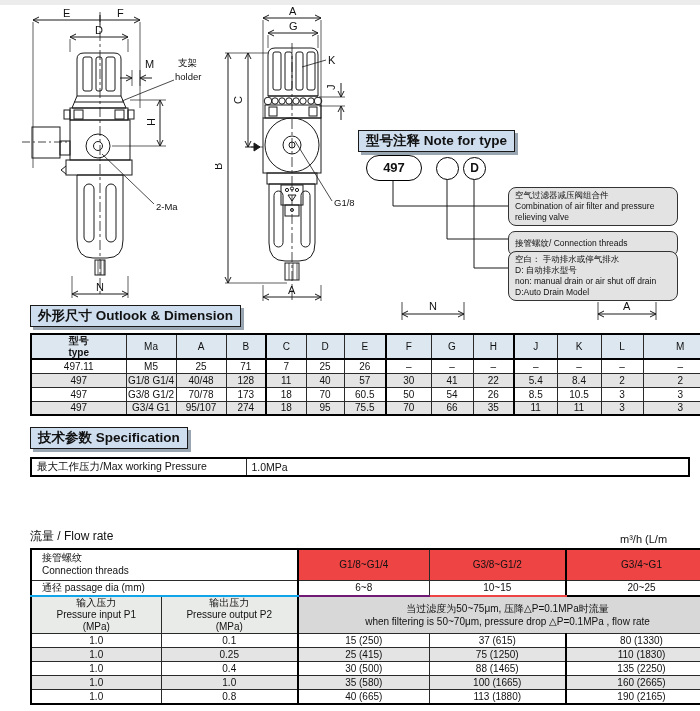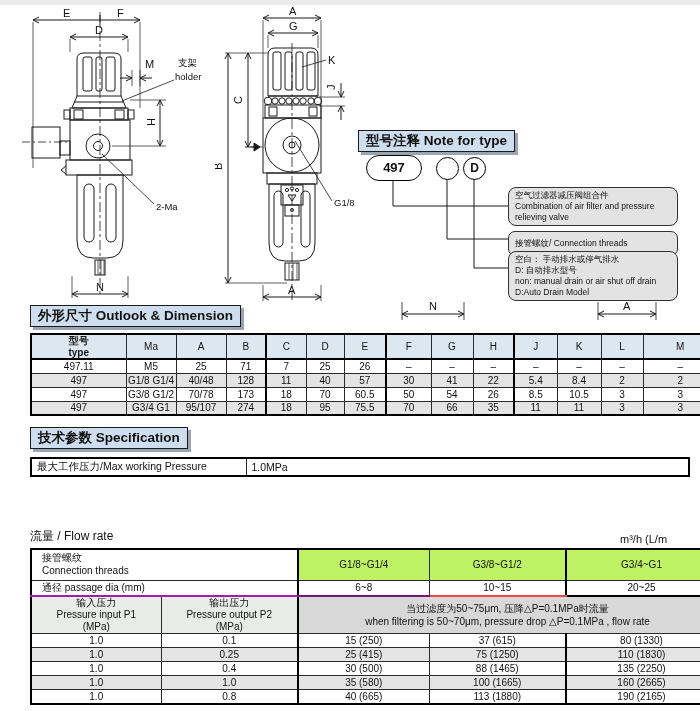--- a/index.html
+++ b/index.html
@@ -36,21 +36,21 @@
   .dimtbl tbody tr:nth-child(even){background:#e4e4e4}
   .dimtbl tbody td:nth-child(4),.dimtbl thead th:nth-child(4),
   .dimtbl tbody td:nth-child(7),.dimtbl thead th:nth-child(7),
   .dimtbl tbody td:nth-child(10),.dimtbl thead th:nth-child(10){border-right:2px solid #000}
   .spectbl{width:658px;border:2px solid #000;font-size:10.5px}
   .spectbl tbody tr{height:16px}
   .spectbl tbody tr:nth-child(even){background:#e6e6e6}
   .spectbl tbody td{text-align:left;padding:1px 5px}
   .flowtbl{width:686px;border:2px solid #000}
   .flowtbl .lcell{text-align:left;padding:1px 10px;line-height:1.25}
-  .flowtbl .bluecell{background:#bef264}
+  .flowtbl .bluecell{background:#ef4444}
   .flowtbl .pcell{background:#e9ebe8;line-height:1.2}
   .flowtbl .notecell{background:#d8d8d8;line-height:1.3}
   .flowtbl .br2{border-right:2px solid #000}
   .flowtbl tbody tr{height:14px}
   .flowtbl tbody tr:nth-child(even){background:#e4e4e4}
   .flowtbl tbody td:nth-child(2),.flowtbl tbody td:nth-child(4){border-right:2px solid #000}
   .flow-title{position:absolute;font-size:12px;white-space:nowrap}
   .flow-units{position:absolute;font-size:11px;white-space:nowrap}
   svg text{fill:#111;font-size:11px;font-family:"Liberation Sans","DejaVu Sans",sans-serif}
   svg .small{font-size:9.5px}
@@ -393,21 +393,21 @@
       <tr style="height:31px">
         <th colspan="2" class="lcell br2">
           <div>接管螺纹</div>
           <div>Connection threads</div>
         </th>
         <th class="bluecell">G1/8~G1/4</th>
         <th class="bluecell br2">G3/8~G1/2</th>
         <th class="bluecell">G3/4~G1</th>
       </tr>
       <tr style="height:16px">
-        <th colspan="2" class="lcell br2" style="border-bottom:2px solid #a21caf">通径 passage dia (mm)</th>
+        <th colspan="2" class="lcell br2" style="border-bottom:2px solid #0ea5e9">通径 passage dia (mm)</th>
         <td style="border-bottom:2px solid #701a75">6~8</td>
         <td class="br2" style="border-bottom:2px solid #ef4444">10~15</td>
         <td style="border-bottom:2px solid #000">20~25</td>
       </tr>
       <tr style="height:36px">
         <th class="pcell">
           <div>输入压力</div>
           <div>Pressure input  P1</div>
           <div>(MPa)</div>
         </th>

